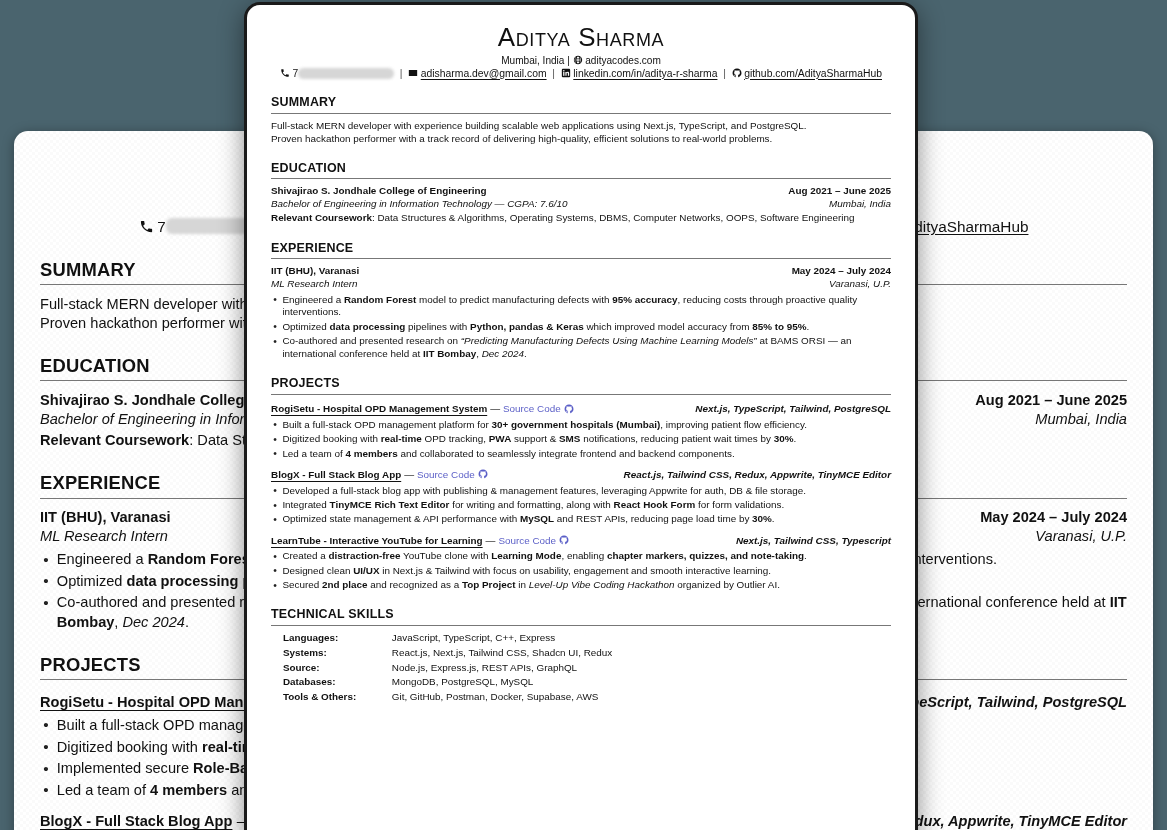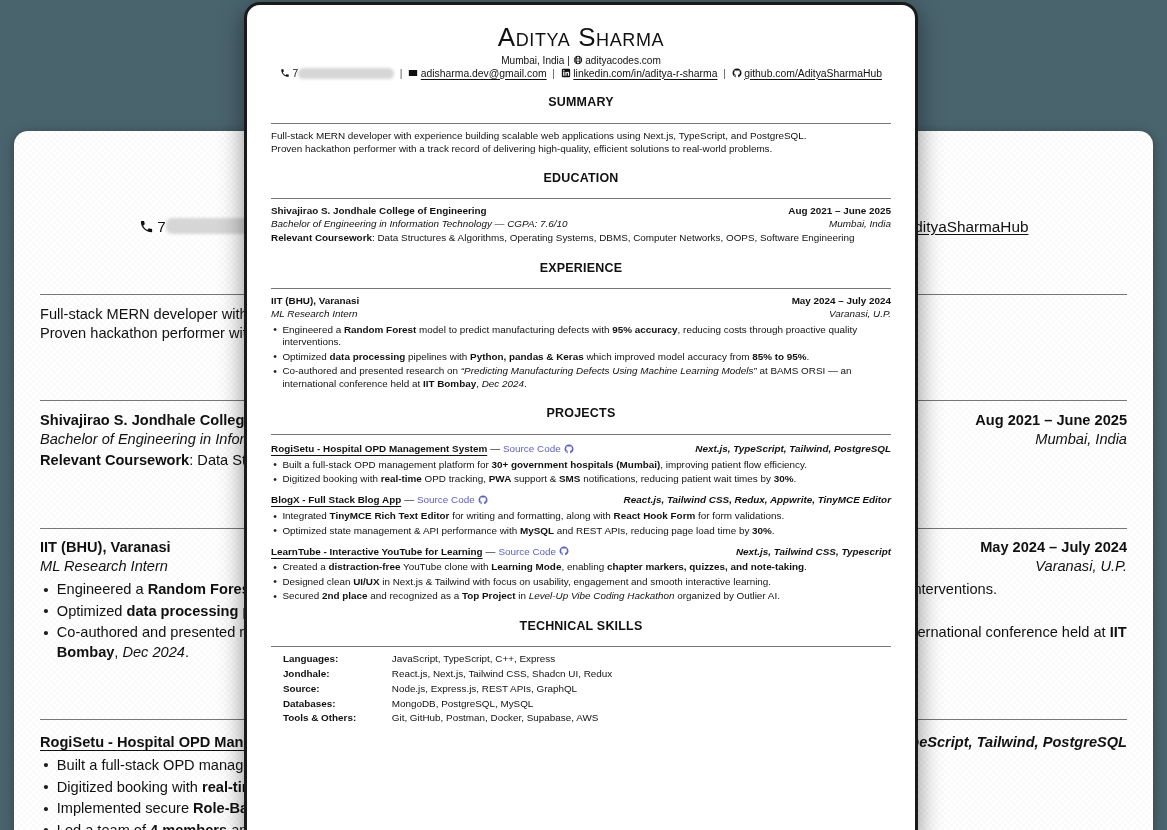--- a/index.html
+++ b/index.html
@@ -97,24 +97,23 @@
     background: #d6d6d6;
     border-radius: 6px;
     filter: blur(1.4px);
   }
 
   .sec-h {
     font-weight: bold;
     font-size: 1.26em;
     letter-spacing: 0.2px;
     border-bottom: 1.6px solid #777;
-    padding-bottom: 12px;
+    padding-bottom: 2px;
     margin-top: 1.15em;
     margin-bottom: 0.5em;
-    text-align: center;
   }
   .rs-body { margin-bottom: 0.1em; }
 
   .row2 {
     display: flex; 
     align-items: baseline; gap: 10px;
   }
   .row2 .l { flex: 1 1 auto; }
   .row2 .r { flex: 0 0 auto; text-align: right; white-space: nowrap; }
   .b { font-weight: bold; }
@@ -284,28 +283,30 @@
       <div class="sec-h">PROJECTS</div>
       <div class="row2 proj-head">
         <div class="l"><span class="proj-title">RogiSetu - Hospital OPD Management System</span><span class="dash">—</span><a href="#" class="srclink">Source Code<svg class="gh" width="10" height="10" viewBox="0 0 24 24" fill="#5b5fc7">
               <path d="M12 1.3C6.1 1.3 1.3 6.1 1.3 12c0 4.7 3.1 8.7 7.3 10.1.5.1.7-.2.7-.5v-2c-3 .6-3.6-1.3-3.6-1.3-.5-1.2-1.2-1.6-1.2-1.6-1-.7.1-.7.1-.7 1.1.1 1.6 1.1 1.6 1.1 1 1.7 2.6 1.2 3.2.9.1-.7.4-1.2.7-1.5-2.4-.3-4.9-1.2-4.9-5.3 0-1.2.4-2.1 1.1-2.9-.1-.3-.5-1.4.1-2.9 0 0 .9-.3 3 1.1.9-.2 1.8-.4 2.7-.4.9 0 1.8.1 2.7.4 2.1-1.4 3-1.1 3-1.1.6 1.5.2 2.6.1 2.9.7.8 1.1 1.7 1.1 2.9 0 4.1-2.5 5-4.9 5.3.4.3.7 1 .7 2v3c0 .3.2.6.7.5 4.2-1.4 7.3-5.4 7.3-10.1 0-5.9-4.8-10.7-10.7-10.7z"></path>
             </svg></a></div>
         <div class="r bi">Next.js, TypeScript, Tailwind, PostgreSQL</div>
       </div>
       <ul class="bl">
         <li>Built a full-stack OPD management platform for <b>30+ government hospitals (Mumbai)</b>, improving patient flow efficiency.</li>
         <li>Digitized booking with <b>real-time</b> OPD tracking, <b>PWA</b> support &amp; <b>SMS</b> notifications, reducing patient wait times by <b>30%</b>.</li>
+        <li>Led a team of <b>4 members</b> and collaborated to seamlessly integrate frontend and backend components.</li>
       </ul>
       <div class="row2 proj-head">
         <div class="l"><span class="proj-title">BlogX - Full Stack Blog App</span><span class="dash">—</span><a href="#" class="srclink">Source Code<svg class="gh" width="10" height="10" viewBox="0 0 24 24" fill="#5b5fc7">
               <path d="M12 1.3C6.1 1.3 1.3 6.1 1.3 12c0 4.7 3.1 8.7 7.3 10.1.5.1.7-.2.7-.5v-2c-3 .6-3.6-1.3-3.6-1.3-.5-1.2-1.2-1.6-1.2-1.6-1-.7.1-.7.1-.7 1.1.1 1.6 1.1 1.6 1.1 1 1.7 2.6 1.2 3.2.9.1-.7.4-1.2.7-1.5-2.4-.3-4.9-1.2-4.9-5.3 0-1.2.4-2.1 1.1-2.9-.1-.3-.5-1.4.1-2.9 0 0 .9-.3 3 1.1.9-.2 1.8-.4 2.7-.4.9 0 1.8.1 2.7.4 2.1-1.4 3-1.1 3-1.1.6 1.5.2 2.6.1 2.9.7.8 1.1 1.7 1.1 2.9 0 4.1-2.5 5-4.9 5.3.4.3.7 1 .7 2v3c0 .3.2.6.7.5 4.2-1.4 7.3-5.4 7.3-10.1 0-5.9-4.8-10.7-10.7-10.7z"></path>
             </svg></a></div>
         <div class="r bi">React.js, Tailwind CSS, Redux, Appwrite, TinyMCE Editor</div>
       </div>
       <ul class="bl">
+        <li>Developed a full-stack blog app with publishing &amp; management features, leveraging Appwrite for auth, DB &amp; file storage.</li>
         <li>Integrated <b>TinyMCE Rich Text Editor</b> for writing and formatting, along with <b>React Hook Form</b> for form validations.</li>
         <li>Optimized state management &amp; API performance with <b>MySQL</b> and REST APIs, reducing page load time by <b>30%</b>.</li>
       </ul>
       <div class="row2 proj-head">
         <div class="l"><span class="proj-title">LearnTube - Interactive YouTube for Learning</span><span class="dash">—</span><a href="#" class="srclink">Source Code<svg class="gh" width="10" height="10" viewBox="0 0 24 24" fill="#5b5fc7">
               <path d="M12 1.3C6.1 1.3 1.3 6.1 1.3 12c0 4.7 3.1 8.7 7.3 10.1.5.1.7-.2.7-.5v-2c-3 .6-3.6-1.3-3.6-1.3-.5-1.2-1.2-1.6-1.2-1.6-1-.7.1-.7.1-.7 1.1.1 1.6 1.1 1.6 1.1 1 1.7 2.6 1.2 3.2.9.1-.7.4-1.2.7-1.5-2.4-.3-4.9-1.2-4.9-5.3 0-1.2.4-2.1 1.1-2.9-.1-.3-.5-1.4.1-2.9 0 0 .9-.3 3 1.1.9-.2 1.8-.4 2.7-.4.9 0 1.8.1 2.7.4 2.1-1.4 3-1.1 3-1.1.6 1.5.2 2.6.1 2.9.7.8 1.1 1.7 1.1 2.9 0 4.1-2.5 5-4.9 5.3.4.3.7 1 .7 2v3c0 .3.2.6.7.5 4.2-1.4 7.3-5.4 7.3-10.1 0-5.9-4.8-10.7-10.7-10.7z"></path>
             </svg></a></div>
         <div class="r bi">Next.js, Tailwind CSS, Typescript</div>
       </div>
       <ul class="bl">
@@ -313,21 +314,21 @@
         <li>Designed clean <b>UI/UX</b> in Next.js &amp; Tailwind with focus on usability, engagement and smooth interactive learning.</li>
         <li>Secured <b>2nd place</b> and recognized as a <b>Top Project</b> in <i>Level-Up Vibe Coding Hackathon</i> organized by Outlier AI.</li>
       </ul>
       <div class="sec-h">TECHNICAL SKILLS</div>
       <div class="skills">
         <div class="skill-row">
           <div class="skill-k">Languages:</div>
           <div class="skill-v">JavaScript, TypeScript, C++, Express</div>
         </div>
         <div class="skill-row">
-          <div class="skill-k">Jondhale:</div>
+          <div class="skill-k">Systems:</div>
           <div class="skill-v">React.js, Next.js, Tailwind CSS, Shadcn UI, Redux</div>
         </div>
         <div class="skill-row">
           <div class="skill-k">Source:</div>
           <div class="skill-v">Node.js, Express.js, REST APIs, GraphQL</div>
         </div>
         <div class="skill-row">
           <div class="skill-k">Databases:</div>
           <div class="skill-v">MongoDB, PostgreSQL, MySQL</div>
         </div>

